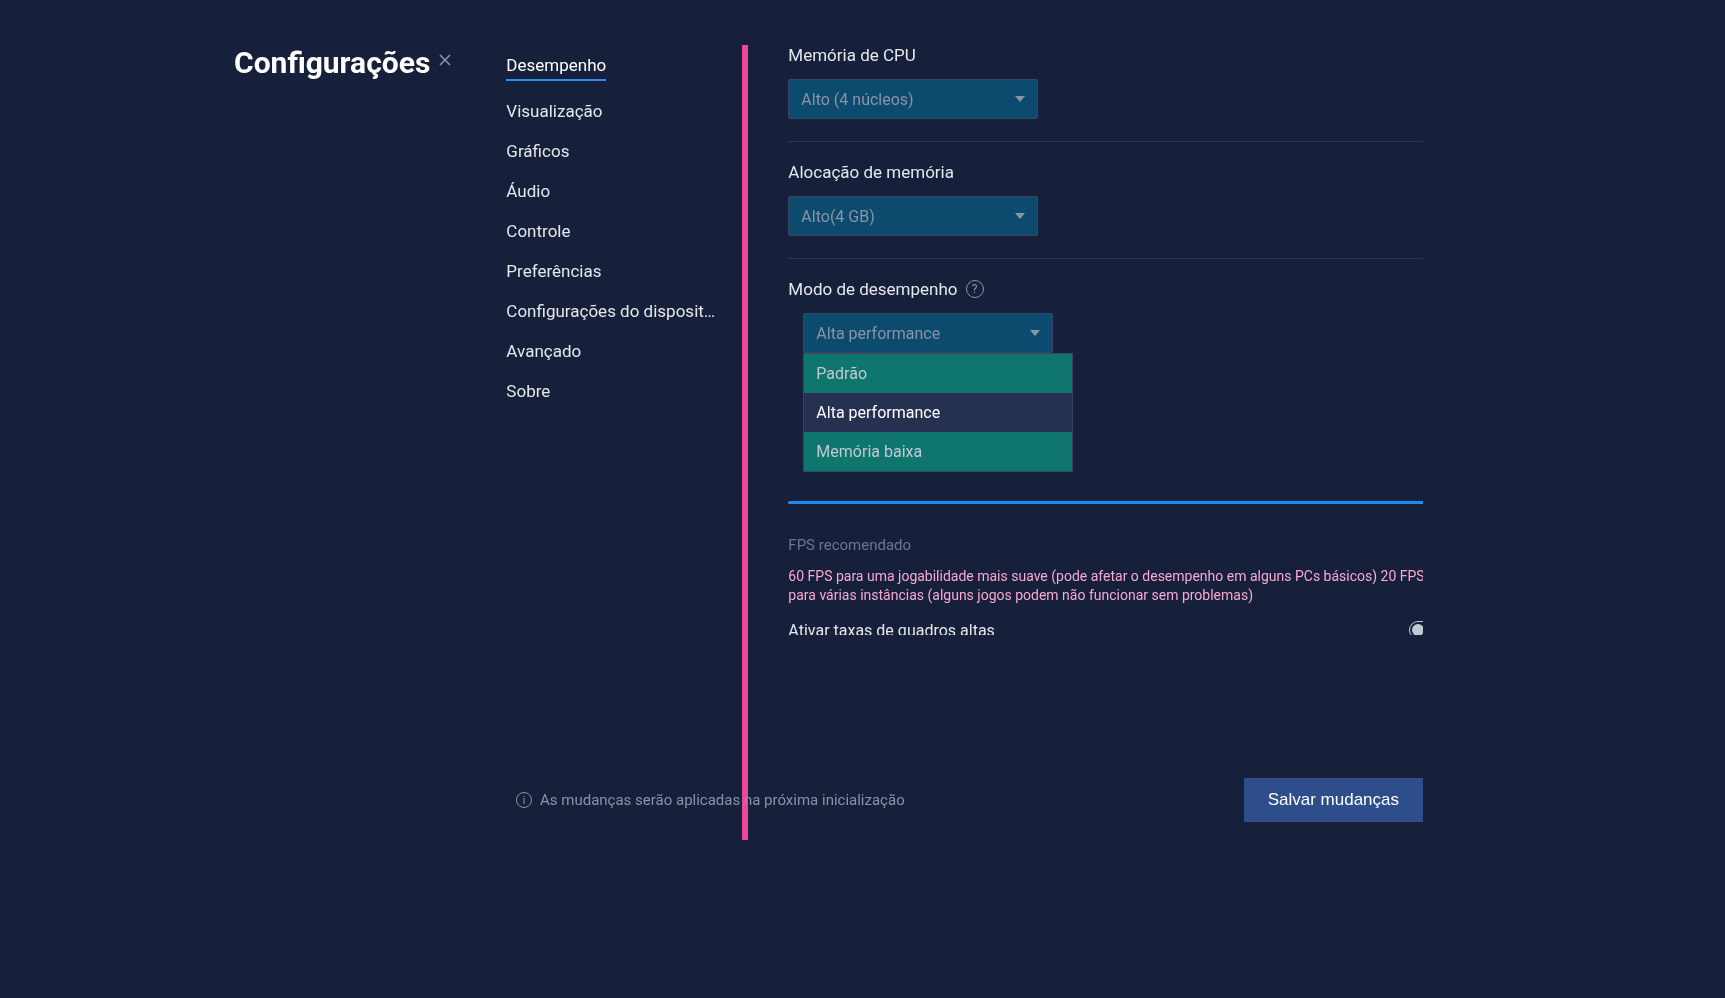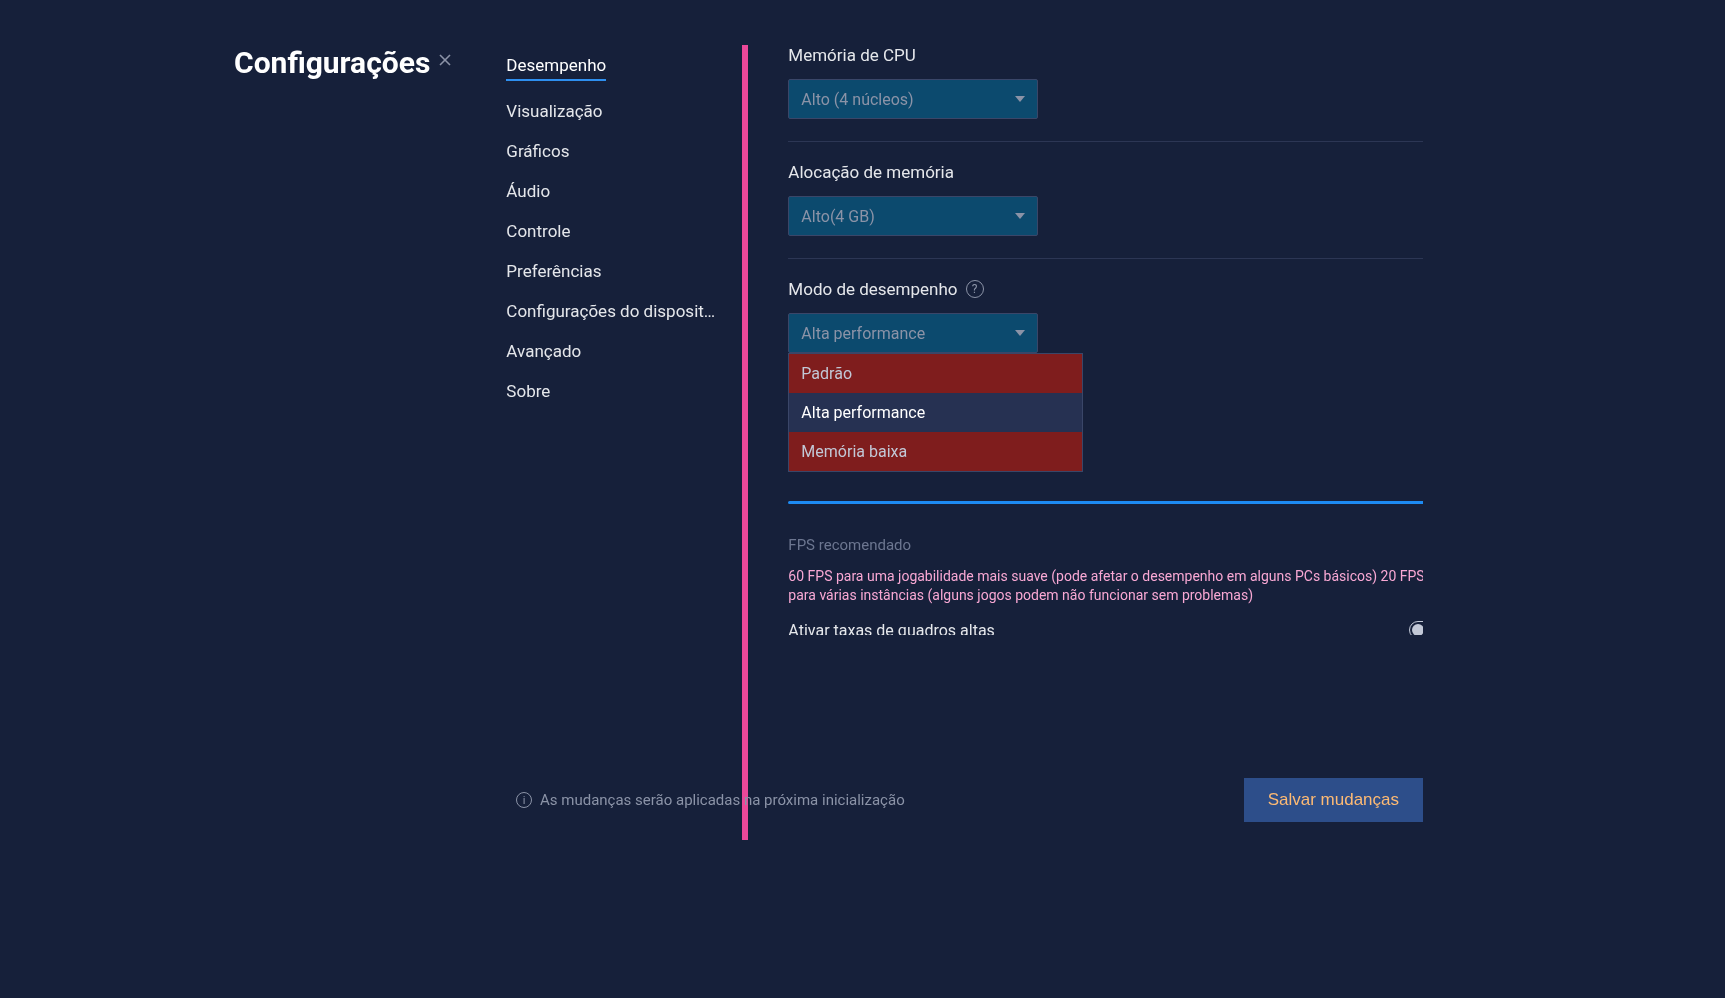--- a/index.html
+++ b/index.html
@@ -106,26 +106,26 @@
   color: #8b93a7;
   cursor: pointer;
   font-size: 16px;
 }
 .select .chev { width:0; height:0; border-left:5px solid transparent; border-right:5px solid transparent; border-top:6px solid #8b93a7;}
 .divider {
   border-bottom: 1px solid #2c3654;
   margin: 22px 0 20px 0;
   width: 655px;
 }
-.dropdown-wrap { position: relative; width: 250px; }
+.dropdown-wrap { position: relative; width: 250px; margin-left: 15px; }
 .dropdown {
   position: absolute;
   top: 40px; left: 0;
-  width: 295px;
-  background: #7f1d1d;
+  width: 270px;
+  background: #0f766e;
   border: 1px solid #3a4668;
   z-index: 10;
 }
 .dropdown-item {
   padding: 10px 12px;
   font-size: 16px;
   color: #c2c8d6;
   cursor: pointer;
 }
 .dropdown-item.hover {
@@ -183,21 +183,21 @@
   font-size: 15px; color: #8b93a7;
 }
 .info-icon {
   width: 16px; height: 16px; border-radius: 50%;
   border: 1.5px solid #8b93a7; color: #8b93a7;
   font-size: 11px; display: inline-flex;
   align-items: center; justify-content: center;
 }
 .save-btn {
   background: #2d4e8a;
-  color: #fdba74;
+  color: #ffffff;
   border: none;
   padding: 12px 24px;
   font-size: 17px;
   cursor: pointer;
   text-align: right;
 }
 </style>
 </head>
 <body>
 

